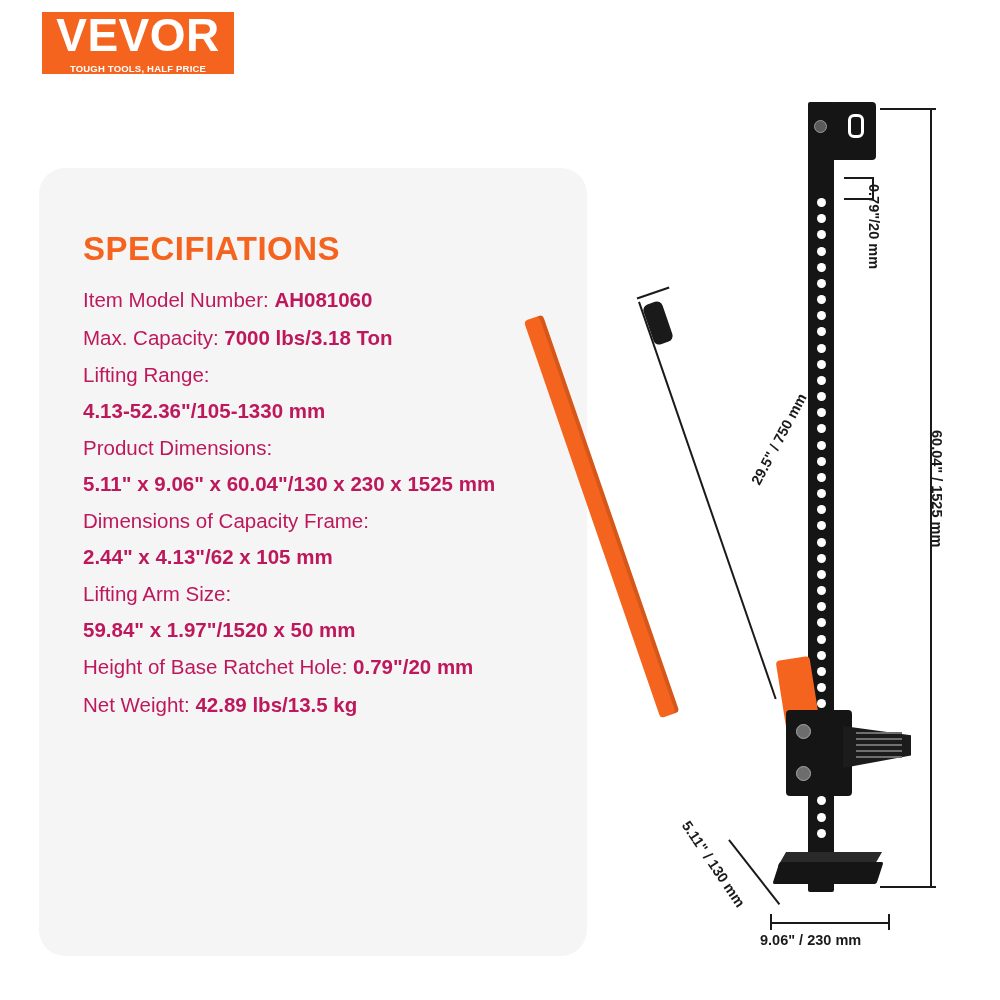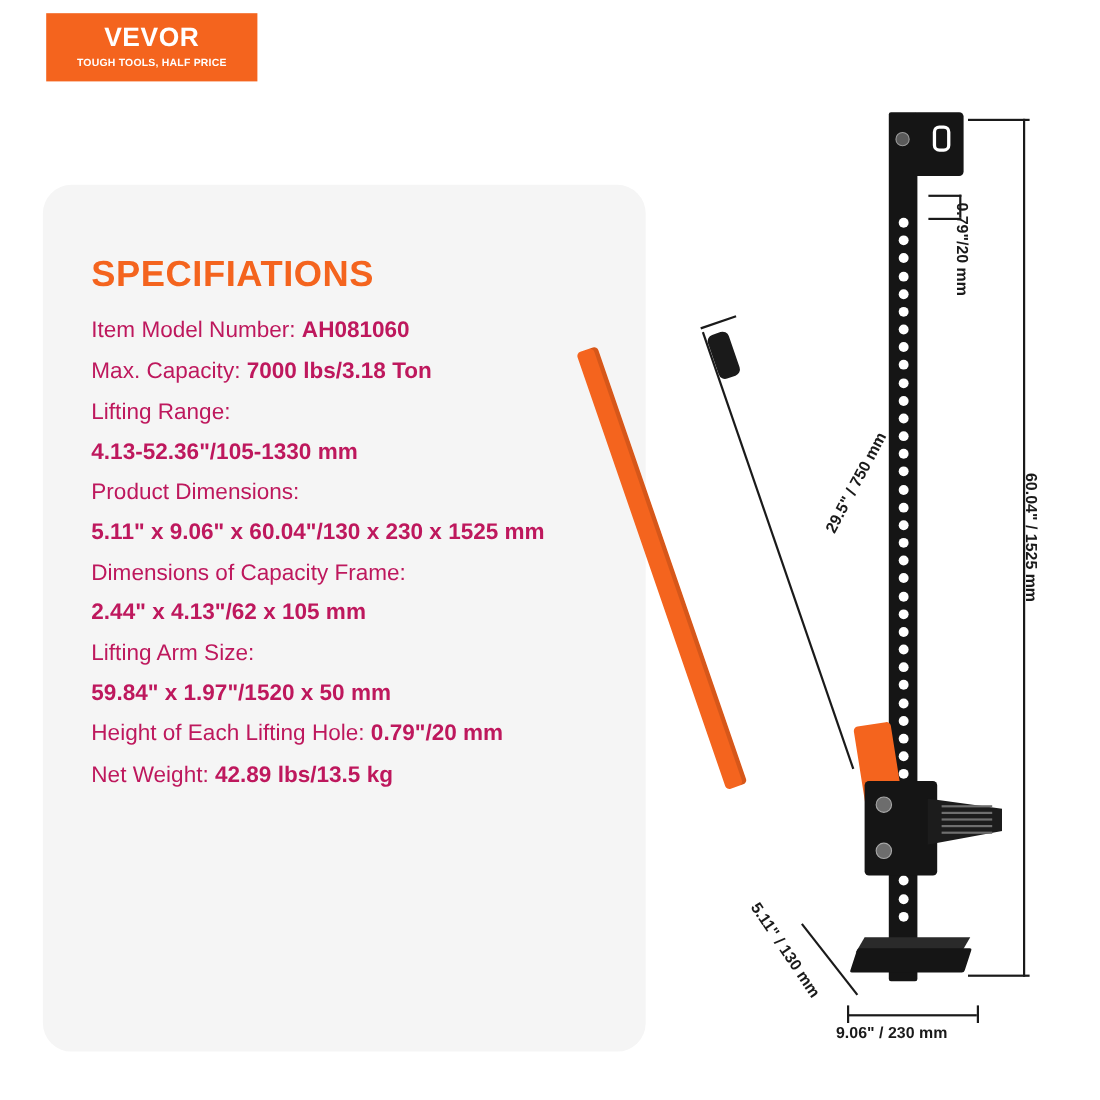--- a/index.html
+++ b/index.html
@@ -23,21 +23,21 @@
     width: 192px;
     height: 62px;
     background: #f4641e;
     display: flex;
     flex-direction: column;
     justify-content: center;
     align-items: center;
   }
   .logo-word {
     color: #ffffff;
-    font-size: 24px;
+    font-size: 46px;
     font-weight: bold;
     letter-spacing: 0.5px;
     line-height: 1;
     font-family: "Liberation Sans", sans-serif;
   }
   .logo-tag {
     color: #ffffff;
     font-size: 9.5px;
     font-weight: bold;
     letter-spacing: 0.2px;
@@ -300,21 +300,21 @@
     <li class="spec-row two-line">
       <span class="lbl">Product Dimensions:</span><span class="val">5.11" x 9.06" x 60.04"/130 x 230 x 1525 mm</span>
     </li>
     <li class="spec-row two-line">
       <span class="lbl">Dimensions of Capacity Frame:</span><span class="val">2.44" x 4.13"/62 x 105 mm</span>
     </li>
     <li class="spec-row two-line">
       <span class="lbl">Lifting Arm Size:</span><span class="val">59.84" x 1.97"/1520 x 50 mm</span>
     </li>
     <li class="spec-row">
-      <span class="lbl">Height of Each Lifting Hole: </span><span class="val">0.79"/20 mm</span>
+      <span class="lbl">Height of Base Ratchet Hole: </span><span class="val">0.79"/20 mm</span>
     </li>
     <li class="spec-row bold-all">
       <span class="lbl">Net Weight: </span><span class="val">42.89 lbs/13.5 kg</span>
     </li>
   </ul>
 </div>
 
 <div class="product-area">
 
   <div class="beam"></div>

